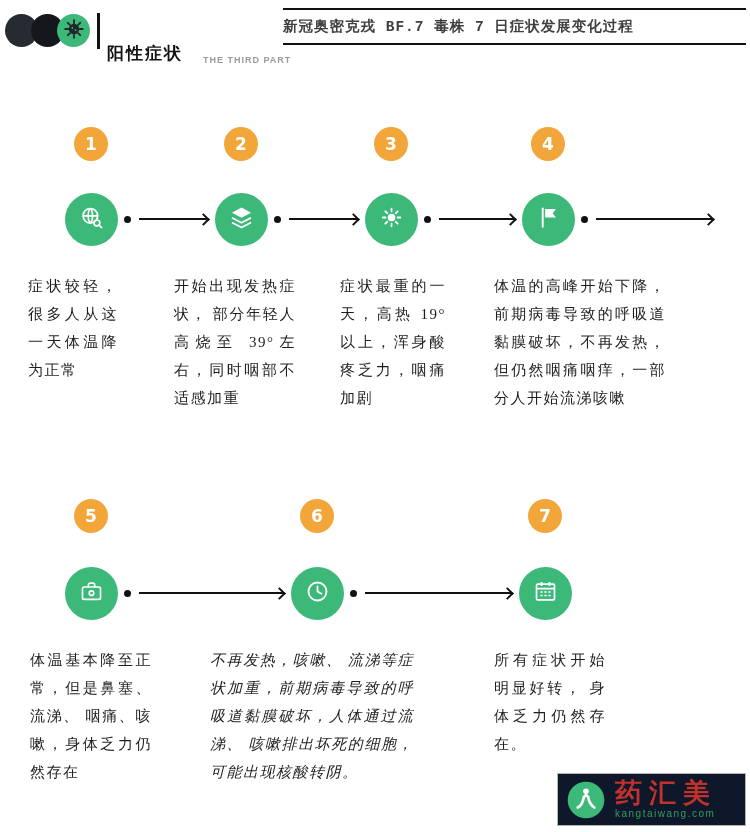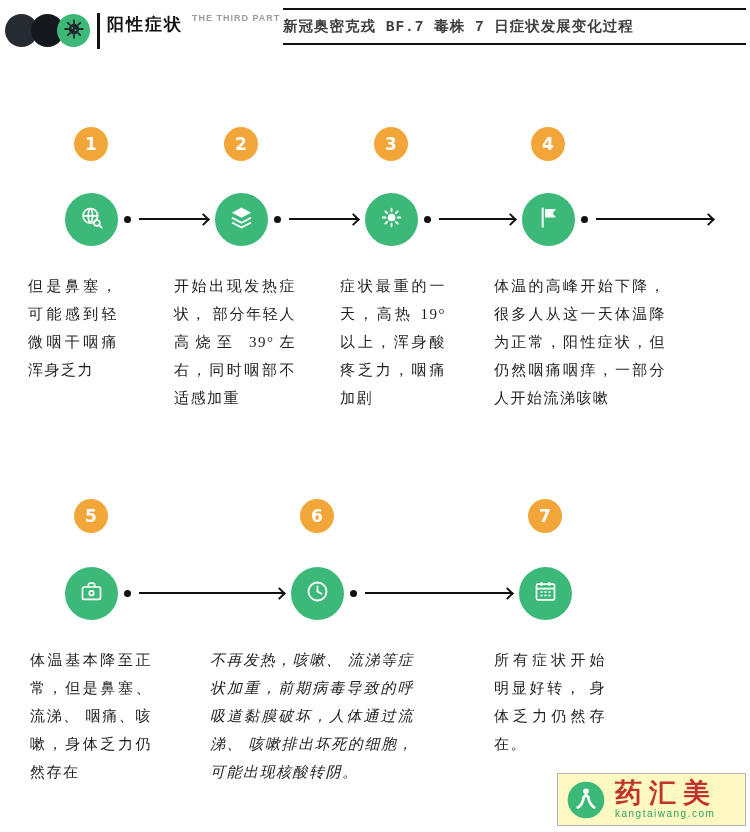--- a/index.html
+++ b/index.html
@@ -12,23 +12,23 @@
     overflow:hidden;
   }
 
   
   .hdr-circle { position:absolute; top:14px; width:33px; height:33px; border-radius:50%; }
   .hdr-circle.c1 { left:5px;  background:#262b31; }
   .hdr-circle.c2 { left:31px; background:#14171c; }
   .hdr-circle.c3 { left:57px; background:#3CB878; display:flex; align-items:center; justify-content:center; }
   .hdr-circle.c3 svg { width:24px; height:24px; }
   .hdr-vbar { position:absolute; left:97px; top:13px; width:3px; height:36px; background:#111; }
-  .hdr-title-row { position:absolute; left:107px; top:13px; height:36px; display:flex; align-items:flex-start; }
+  .hdr-title-row { position:absolute; left:107px; top:29px; height:36px; display:flex; align-items:flex-end; }
   .hdr-title { font-family:"Liberation Serif", serif; font-weight:bold; font-size:17px; letter-spacing:2px; color:#101216; }
-  .hdr-sub { margin-left:9px; font-size:9px; letter-spacing:1px; color:#9a9a9a; font-weight:bold; }
+  .hdr-sub { margin-left:20px; font-size:9px; letter-spacing:1px; color:#9a9a9a; font-weight:bold; }
   .hdr-right { position:absolute; left:283px; top:8px; width:463px; }
   .hdr-rule { height:2px; background:#111; }
   .hdr-main-title {
     font-family:Liberation Mono, monospace;
     font-weight:bold; font-size:14.5px; letter-spacing:1px;
     text-align:left; padding:7px 2px 7px 0; color:#404040;
   }
 
   
   .num-circle {
@@ -55,21 +55,21 @@
   .arrow .a-shaft { flex:1; height:2px; background:#111; }
   .arrow .a-head {
     flex:none; width:9px; height:9px;
     border-top:2px solid #111; border-right:2px solid #111;
     transform:rotate(45deg); margin-left:-8px;
   }
 
   
   .brand-box {
     position:absolute; left:557px; top:773px; width:189px; height:53px;
-    border:1px solid #b3b3b3; background:#fef9c3;
+    border:1px solid #b3b3b3; background:#0f172a;
     display:flex; align-items:center; padding:4px 8px; gap:9px;
   }
   .brand-logo { flex:none; width:40px; height:40px; }
   .brand-col { display:flex; flex-direction:column; line-height:1.05; }
   .brand-name {
     font-family:"Liberation Serif", serif; font-weight:bold;
     font-size:27px; letter-spacing:7px; color:#C1322C; white-space:nowrap;
   }
   .brand-site { font-size:10px; letter-spacing:1.5px; color:#2FA05F; margin-top:2px; }
 </style>
@@ -153,24 +153,24 @@
   <span class="a-dot"></span>
     <span class="a-shaft"></span>
     <span class="a-head"></span>
 </div>
 <div class="arrow" style="left:581px; top:212px; width:132px;">
   <span class="a-dot"></span>
     <span class="a-shaft"></span>
     <span class="a-head"></span>
 </div>
 
-<div class="step-text" style="left:28px; top:272px; width:90px;">但是鼻塞，可能感到轻微咽干咽痛浑身乏力</div>
+<div class="step-text" style="left:28px; top:272px; width:90px;">症状较轻，很多人从这一天体温降为正常</div>
 <div class="step-text" style="left:174px; top:272px; width:122px;">开始出现发热症状， 部分年轻人高烧至 39°左右，同时咽部不适感加重</div>
 <div class="step-text" style="left:340px; top:272px; width:106px;">症状最重的一天，高热 19°以上，浑身酸疼乏力，咽痛加剧</div>
-<div class="step-text" style="left:494px; top:272px; width:172px;">体温的高峰开始下降，很多人从这一天体温降为正常，阳性症状，但仍然咽痛咽痒，一部分人开始流涕咳嗽</div>
+<div class="step-text" style="left:494px; top:272px; width:172px;">体温的高峰开始下降，前期病毒导致的呼吸道黏膜破坏，不再发热，但仍然咽痛咽痒，一部分人开始流涕咳嗽</div>
 
 <div class="num-circle" style="left:74px; top:499px;">
     <span>5</span>
   </div>
 <div class="num-circle" style="left:300px; top:499px;">
     <span>6</span>
   </div>
 <div class="num-circle" style="left:528px; top:499px;">
     <span>7</span>
   </div>

